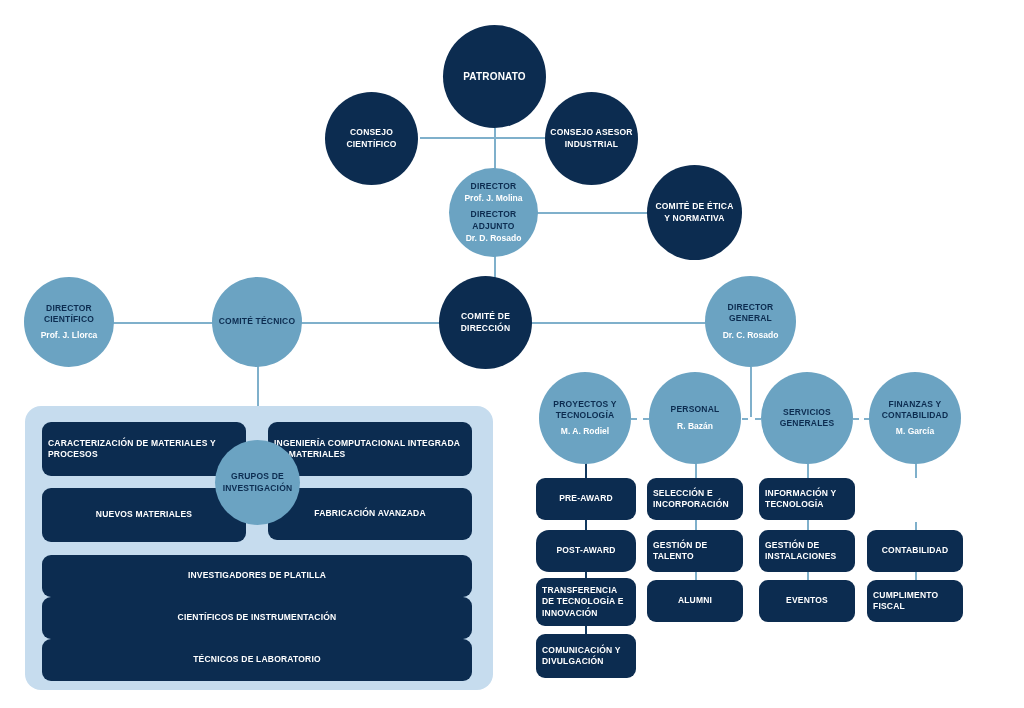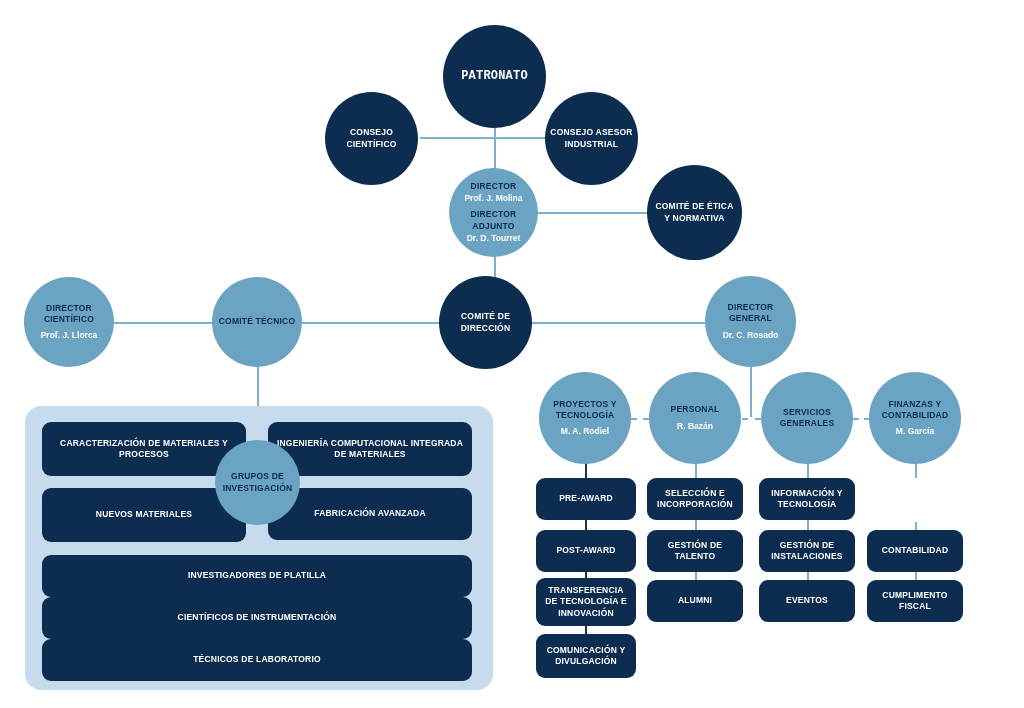--- a/index.html
+++ b/index.html
@@ -26,26 +26,26 @@
   .circ.navy{background:#0c2c50;}
   .circ.lblue{background:#6ba3c2;}
   .circ .t{
     font-weight:bold;font-size:8.5px;letter-spacing:.2px;line-height:1.3;
     color:#ffffff;text-transform:uppercase;
   }
   .circ.lblue .t{color:#0c2c50;}
   .circ .n{
     font-weight:bold;font-size:8.5px;line-height:1.3;color:#ffffff;margin-top:5px;
   }
-  .circ.big .t{font-size:12px;font-family:Liberation Mono, monospace;}
+  .circ.big .t{font-size:10px;}
 
   
   .box{
     position:absolute;background:#0c2c50;border-radius:9px;
-    display:flex;align-items:center;justify-content:center;text-align:center;
+    display:flex;align-items:center;justify-content:center;text-align:left;
     color:#ffffff;font-weight:bold;font-size:8.5px;line-height:1.35;
     letter-spacing:.2px;text-transform:uppercase;box-sizing:border-box;
     padding:21px 6px;
   }
 
   
   .panel{
     position:absolute;background:#c6dcee;border-radius:16px;
   }
 </style>
@@ -86,21 +86,21 @@
   <div class="circ navy" style="left: 545px; top: 92px; width: 93px; height: 93px; background: rgb(12, 44, 80);">
     <div class="t">CONSEJO ASESOR</div>
     <div class="t">INDUSTRIAL</div>
   </div>
 
   <div class="circ lblue" style="left: 449px; top: 168px; width: 89px; height: 89px; background: rgb(107, 163, 194);">
     <div class="t">DIRECTOR</div>
     <div class="n" style="margin-top:1px;">Prof. J. Molina</div>
     <div class="t" style="margin-top:5px;">DIRECTOR</div>
     <div class="t">ADJUNTO</div>
-    <div class="n" style="margin-top:1px;">Dr. D. Tourret</div>
+    <div class="n" style="margin-top:1px;">Dr. D. Rosado</div>
   </div>
 
   <div class="circ navy" style="left: 647px; top: 165px; width: 95px; height: 95px; background: rgb(12, 44, 80);">
     <div class="t">COMITÉ DE ÉTICA</div>
     <div class="t">Y NORMATIVA</div>
   </div>
 
   <div class="circ lblue" style="left: 24px; top: 277px; width: 90px; height: 90px; background: rgb(107, 163, 194);">
     <div class="t">DIRECTOR</div>
     <div class="t">CIENTÍFICO</div>
@@ -142,21 +142,21 @@
   <div class="line v dark" style="left: 585px; top: 513px; height: 18px; background: rgb(18, 57, 95);"></div>
   <div class="line v dark" style="left: 585px; top: 566px; height: 12px; background: rgb(18, 57, 95);"></div>
   <div class="line v dark" style="left: 585px; top: 622px; height: 12px; background: rgb(18, 57, 95);"></div>
 
   <div class="circ lblue" style="left: 539px; top: 372px; width: 92px; height: 92px; background: rgb(107, 163, 194);">
     <div class="t">PROYECTOS Y</div>
     <div class="t">TECNOLOGÍA</div>
     <div class="n">M. A. Rodiel</div>
   </div>
   <div class="box" style="left: 536px; top: 478px; width: 100px; height: 36px; background: rgb(12, 44, 80);">PRE-AWARD</div>
-  <div class="box" style="left: 536px; top: 530px; width: 100px; height: 36px; background: rgb(12, 44, 80);">POST-AWARD</div>
+  <div class="box" style="left: 536px; top: 530px; width: 100px; height: 36px; background: rgb(12, 44, 80); border-radius: 13px;">POST-AWARD</div>
   <div class="box" style="left: 536px; top: 578px; width: 100px; height: 48px; background: rgb(12, 44, 80);">TRANSFERENCIA DE TECNOLOGÍA E INNOVACIÓN</div>
   <div class="box" style="left: 536px; top: 634px; width: 100px; height: 44px; background: rgb(12, 44, 80);">COMUNICACIÓN Y DIVULGACIÓN</div>
 
   <div class="line v" style="left: 695px; top: 463px; height: 15px; background: rgb(127, 176, 203);"></div>
   <div class="line v" style="left: 695px; top: 516px; height: 14px; background: rgb(127, 176, 203);"></div>
   <div class="line v" style="left: 695px; top: 568px; height: 12px; background: rgb(127, 176, 203);"></div>
 
   <div class="circ lblue" style="left: 649px; top: 372px; width: 92px; height: 92px; background: rgb(107, 163, 194);">
     <div class="t">PERSONAL</div>
     <div class="n">R. Bazán</div>

